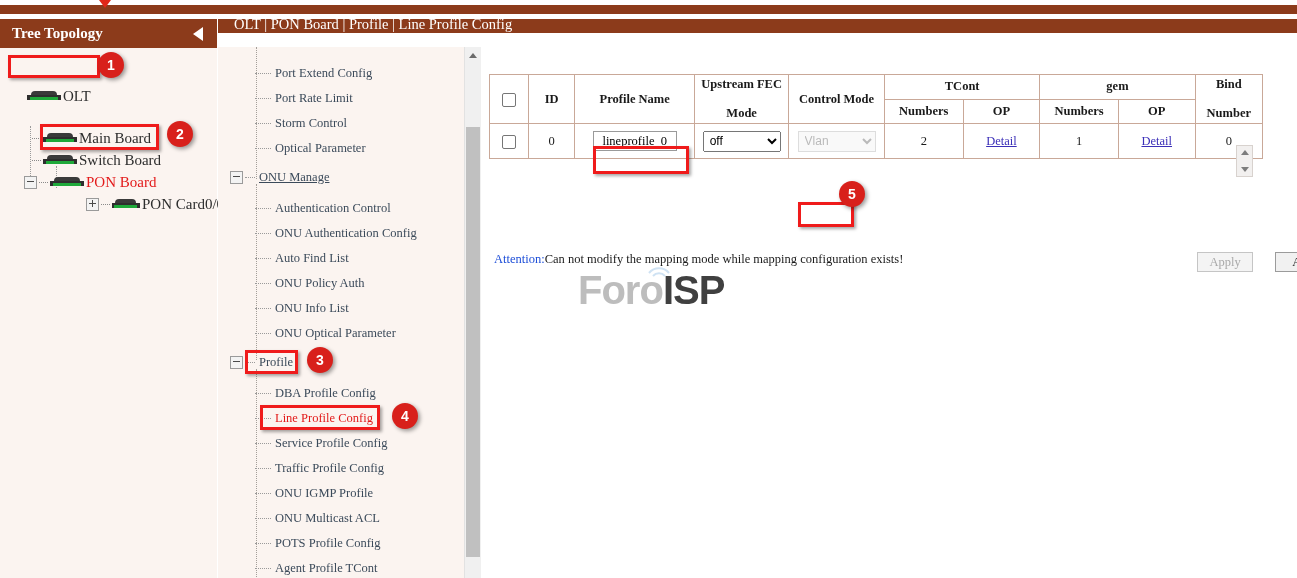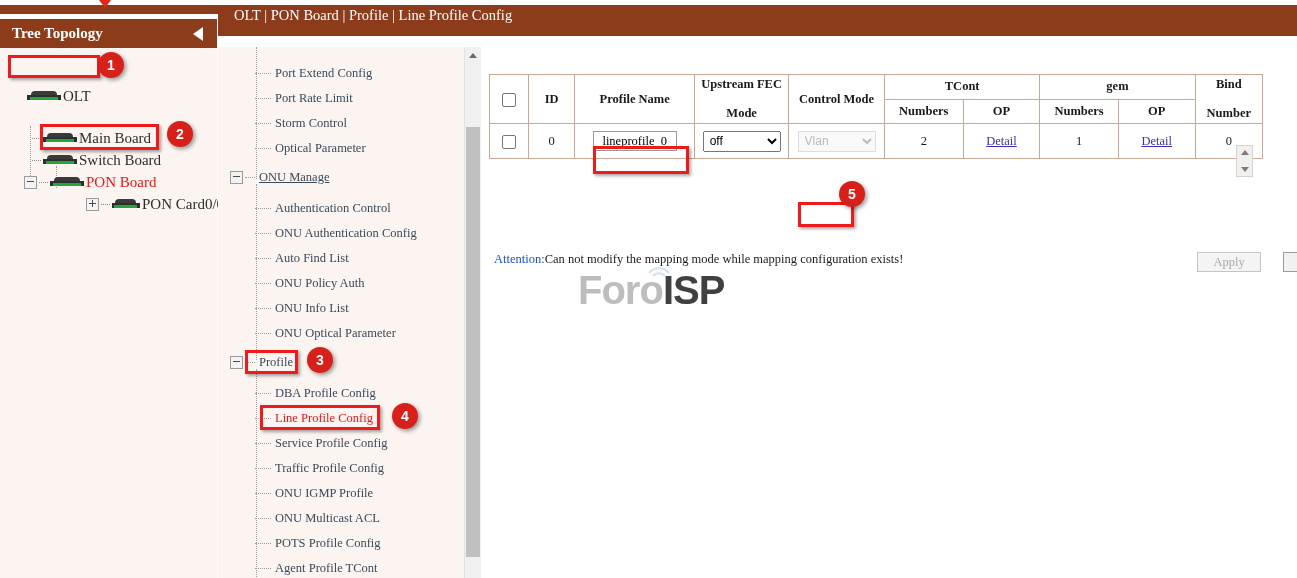--- a/index.html
+++ b/index.html
@@ -185,27 +185,27 @@
   .menu-scroll .thumb {
     position: absolute;
     left: 1px; top: 80px;
     width: 14px; height: 430px;
     background: #c0c0c0;
   }
 
   
   .content-header {
     position: absolute;
-    left: 218px; top: 7px;
-    width: 1079px; height: 29px;
+    left: 218px; top: 19px;
+    width: 1079px; height: 14px;
     background: #8c3b1b;
     color: #ffffff;
     font-size: 14.5px;
     display: flex;
-    align-items: flex-start;
+    align-items: flex-end;
     padding-left: 16px;
     box-sizing: border-box;
   }
   .content-area {
     position: absolute;
     left: 481px; top: 48px;
     width: 816px; height: 530px;
     background: #ffffff;
   }
 
@@ -292,21 +292,21 @@
   }
 
   
   .btn-row {
     position: absolute;
     left: 716px; top: 204px;
     display: flex;
     gap: 22px;
   }
   .btn {
-    width: 64px; height: 20px;
+    width: 56px; height: 20px;
     background: #f1f1f1;
     border: 1px solid #9b9b9b;
     font-family: "Liberation Serif", serif;
     font-size: 12.5px;
     color: #1a1a1a;
     text-align: center;
     line-height: 18px;
     box-sizing: border-box;
     cursor: pointer;
   }

